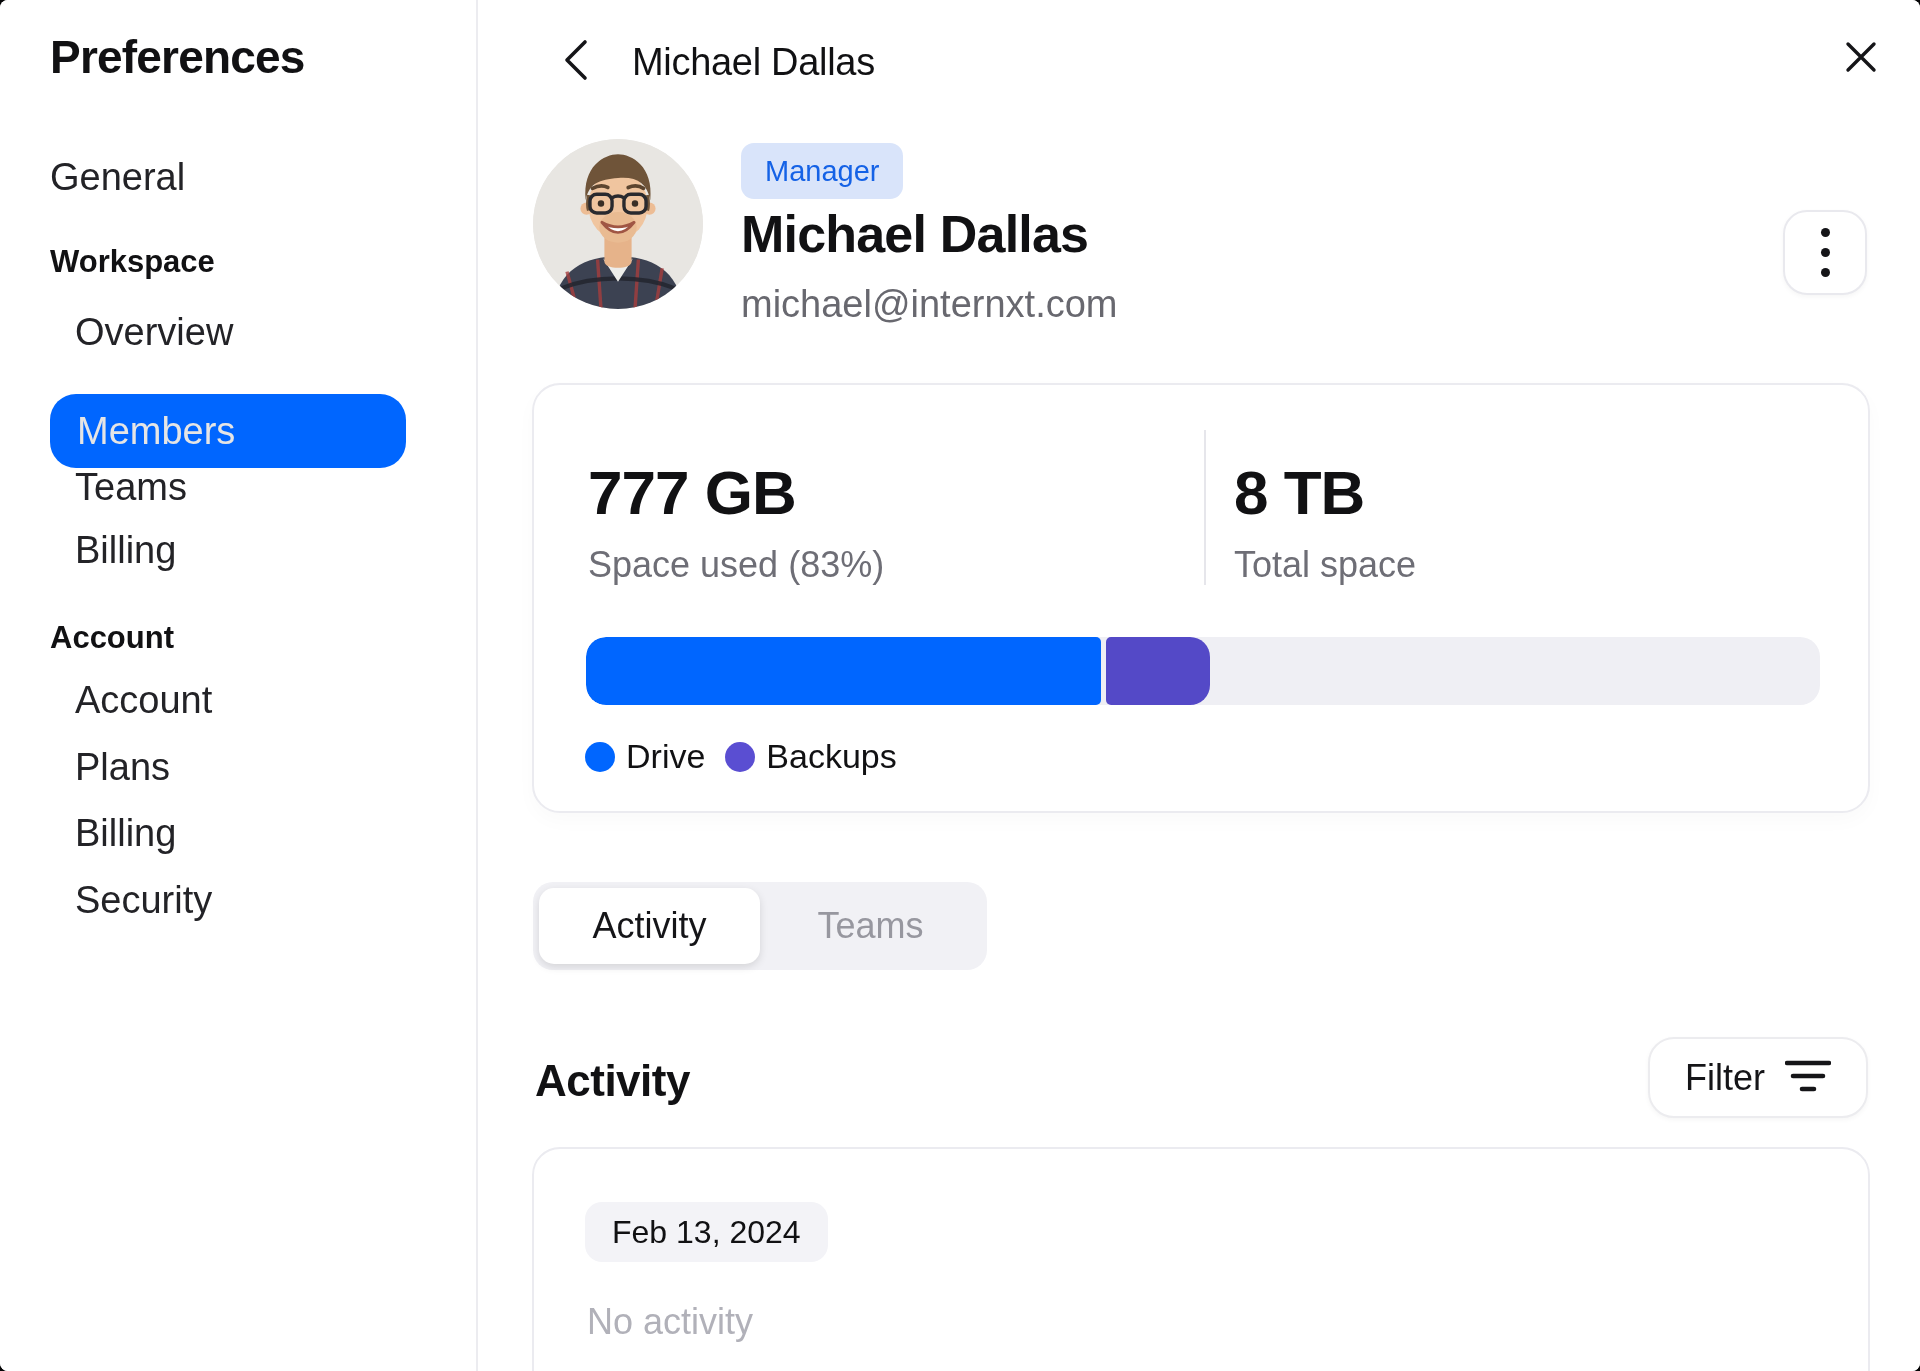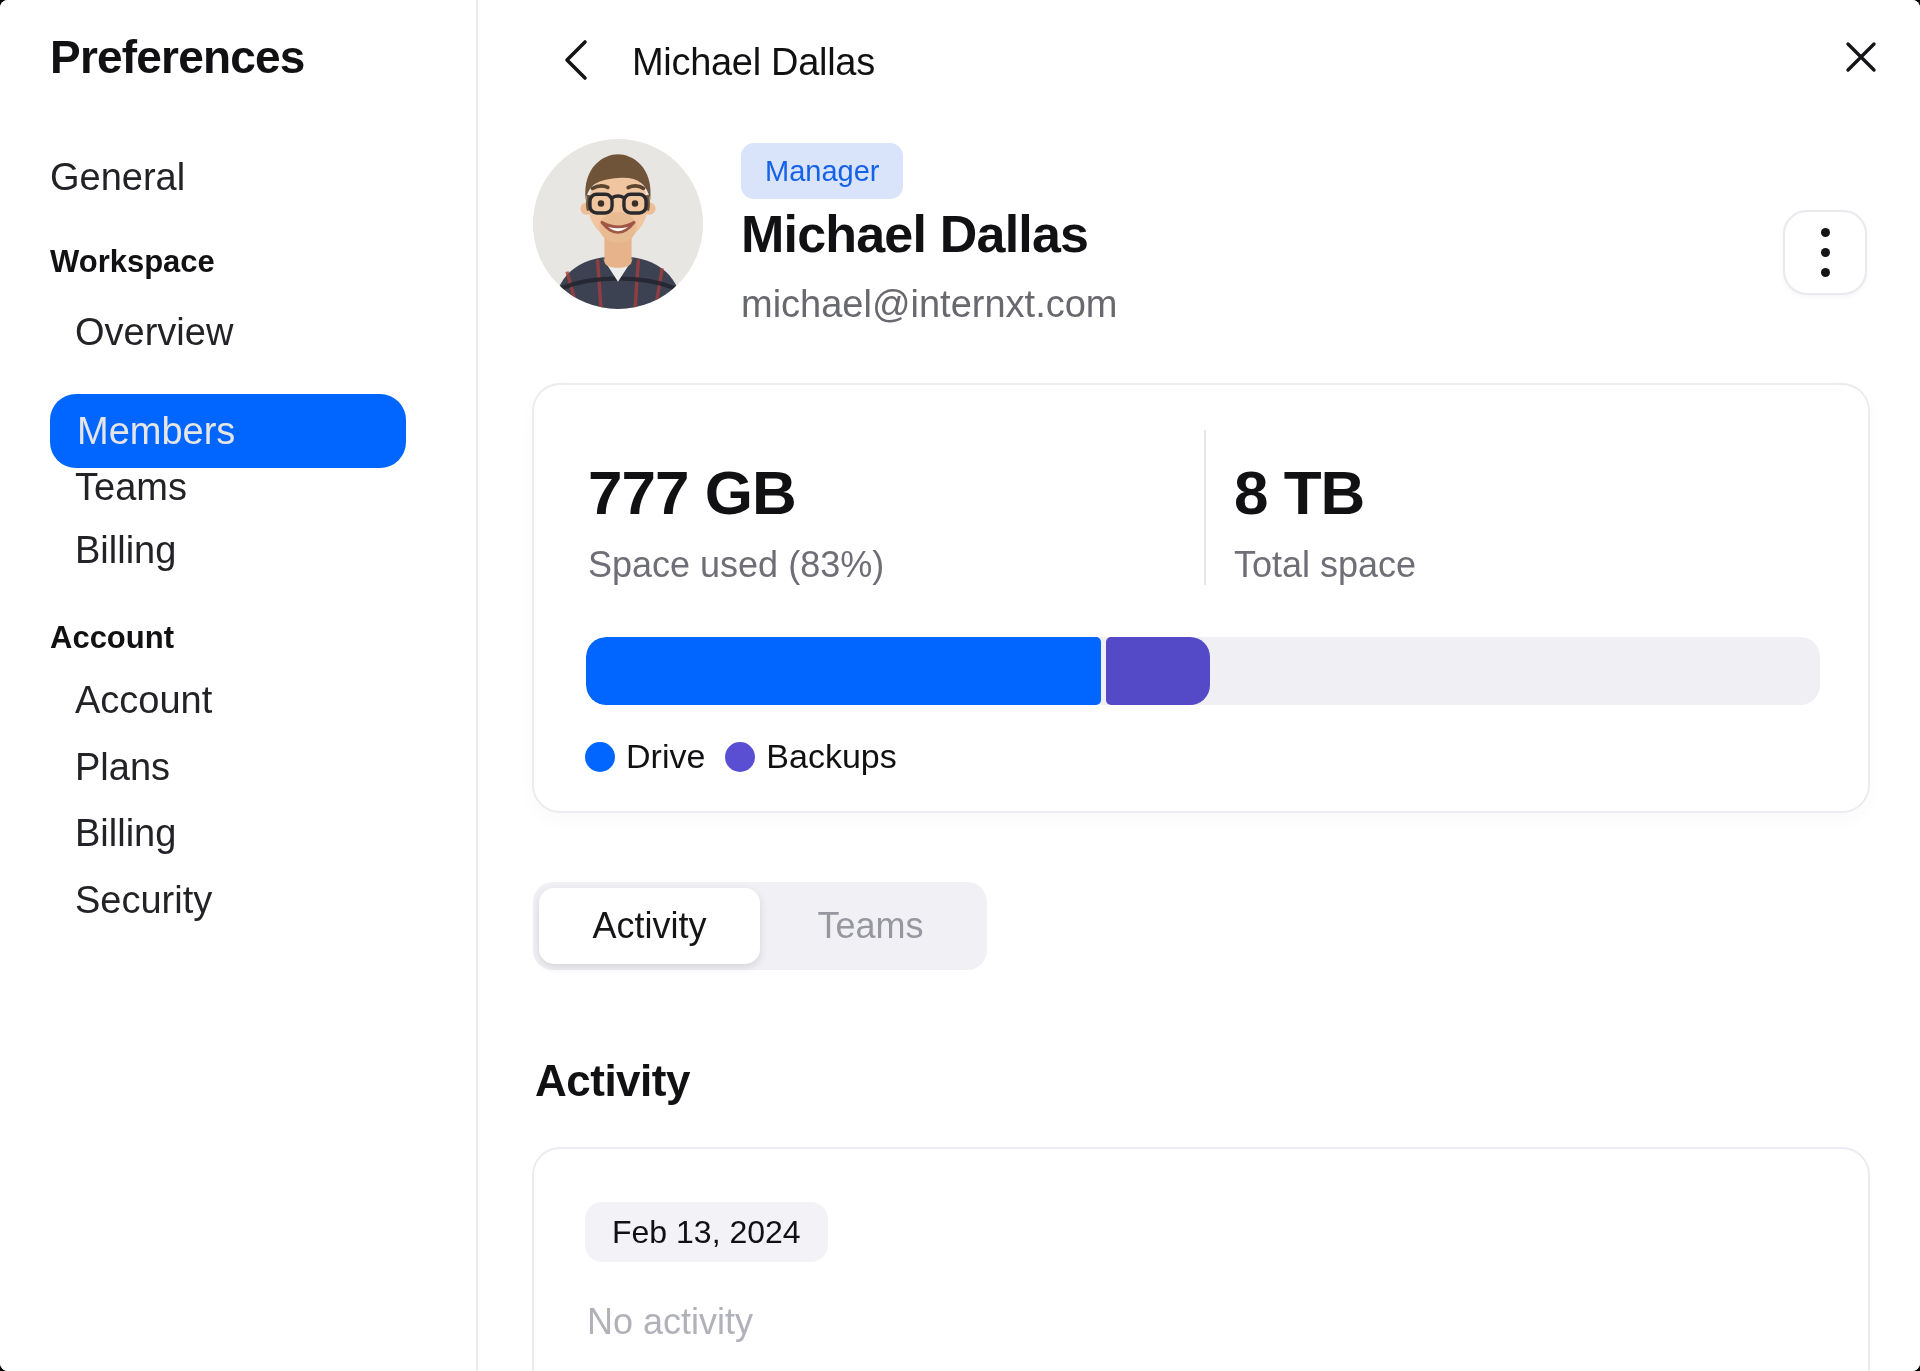--- a/index.html
+++ b/index.html
@@ -155,20 +155,28 @@
         </div>
       </div>
     </section>
 
     <div class="tabs">
       <div class="tab active">Activity</div>
       <div class="tab">Teams</div>
     </div>
 
     <h2 class="act-heading">Activity</h2>
+    <div class="filter-btn">
+      <span class="fl">Filter</span>
+      <span>
+        <svg width="46" height="40" viewBox="0 0 46 40">
+            <path d="M2 7 H44 M8 20 H38 M17 33 H29" stroke="#151518" stroke-width="4.6" stroke-linecap="round"></path>
+          </svg>
+      </span>
+    </div>
 
     <section class="activity-card">
       <div class="date-chip">Feb 13, 2024</div>
       <div class="no-activity">No activity</div>
     </section>
 
   </main>
 </div>
 
 </body></html>

